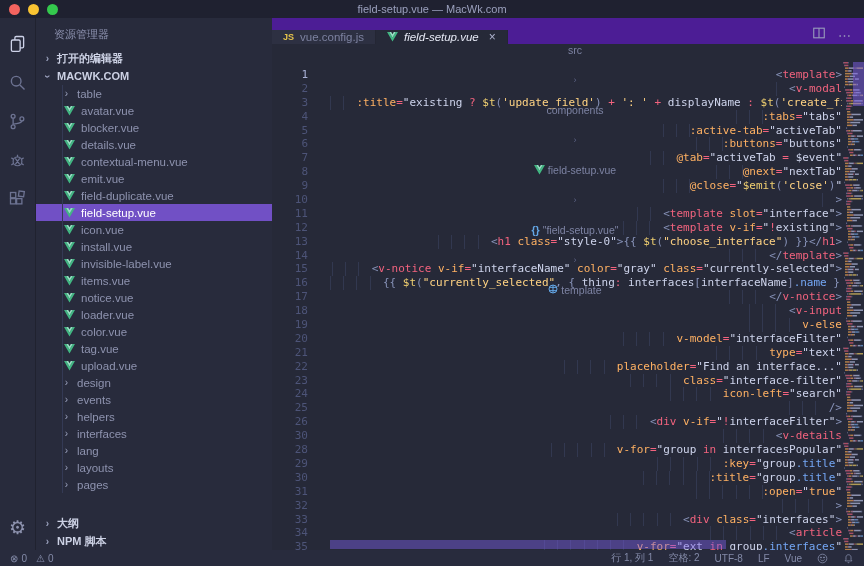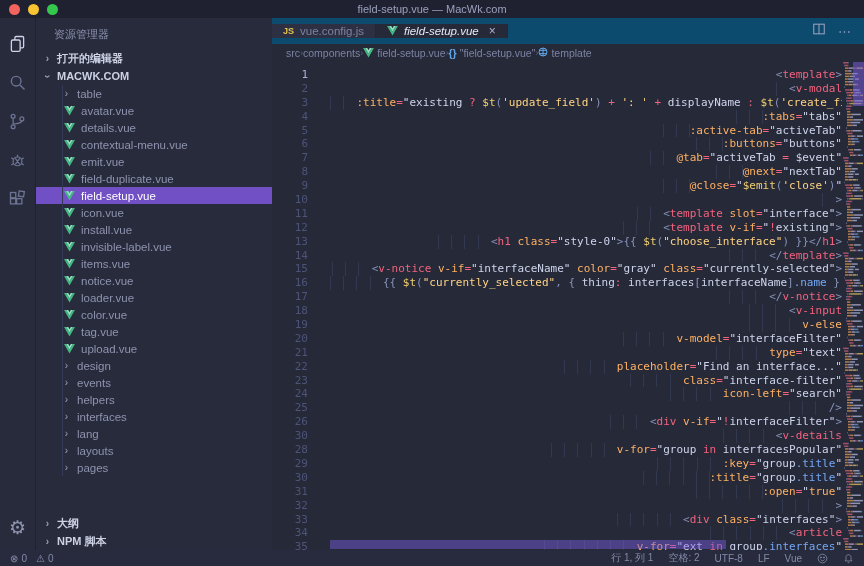--- a/index.html
+++ b/index.html
@@ -32,33 +32,33 @@
   .tree::before { content:''; position:absolute; left:26px; top:0; bottom:0; width:1px; background:#343a55; }
   .tree-item { display:flex; align-items:center; height:17px; padding-left:28px; gap:6px;
     color:#8e93af; font-size:11.5px; white-space:nowrap; }
   .tree-item.selected { background:#7150c5; color:#ffffff; }
   .tree-item .chev { margin-left:-2px; }
   .vue-ico svg { width:11px; height:10px; display:block; }
   .bottom-sections { margin-top:auto; }
 
   
   .editor-group { flex:1; min-width:0; display:flex; flex-direction:column; background:#262938; }
-  .tabbar { height:26px; background:#0c4a6e; display:flex; align-items:center; flex-shrink:0; }
+  .tabbar { height:26px; background:#4c1d95; display:flex; align-items:flex-end; flex-shrink:0; }
   .tab { display:flex; align-items:center; gap:6px; padding:0 11px; font-size:11.5px;
     color:#7d82a0; background:#2d3042; border-right:1px solid #242634; }
   .tab.active { background:#262938; color:#e6e9f5; }
   .tab.active .tab-label { font-style:italic; }
   .js-ico { color:#e5c44b; font-weight:bold; font-size:9px; }
   .tab-close { color:#aeb3cf; font-size:12px; margin-left:4px; }
   .tab-actions { margin-left:auto; display:flex; align-items:center; gap:12px; padding-right:12px; color:#9ca1bd; }
   .split-ico svg { width:14px; height:14px; }
   .more-ico { font-size:13px; letter-spacing:1px; }
 
   .breadcrumb { height:18px; display:flex; align-items:center; font-size:10.5px;
-    color:#7d83a3; gap:0; padding-left:14px; flex-shrink:0; white-space:nowrap; }
+    color:#7d83a3; gap:19px; padding-left:14px; flex-shrink:0; white-space:nowrap;flex-direction:column; }
   .bc-sep { color:#5d6384; font-size:9px; }
   .bc-item { display:flex; align-items:center; gap:3px; }
   .braces { color:#64a8e8; font-weight:bold; }
   .sym-ico svg { width:10px; height:10px; }
 
   .editor { position:relative; flex:1; display:flex; overflow:hidden; }
   .gutter { width:46px; flex-shrink:0; padding-top:6px; text-align:right;
     font:11px/13.9px "DejaVu Sans Mono", monospace; color:#4d5478; }
   .gutter .num { height:13.9px; padding-right:10px; }
   .gutter .num.active { color:#a9b1d6; }
@@ -156,20 +156,29 @@
           <span class="lbl">table</span>
         </div>
         <div class="tree-item">
           <span class="vue-ico">
             <svg viewBox="0 0 24 22">
               <path d="M0 0h4.8L12 12.3 19.2 0H24L12 21z" fill="#41b883"></path>
               <path d="M4.8 0h4.4L12 4.9 14.8 0h4.4L12 12.3z" fill="#94e2c2"></path>
             </svg>
           </span>
           <span class="lbl">avatar.vue</span>
+        </div>
+        <div class="tree-item">
+          <span class="vue-ico">
+            <svg viewBox="0 0 24 22">
+              <path d="M0 0h4.8L12 12.3 19.2 0H24L12 21z" fill="#41b883"></path>
+              <path d="M4.8 0h4.4L12 4.9 14.8 0h4.4L12 12.3z" fill="#94e2c2"></path>
+            </svg>
+          </span>
+          <span class="lbl">blocker.vue</span>
         </div>
         <div class="tree-item">
           <span class="vue-ico">
             <svg viewBox="0 0 24 22">
               <path d="M0 0h4.8L12 12.3 19.2 0H24L12 21z" fill="#41b883"></path>
               <path d="M4.8 0h4.4L12 4.9 14.8 0h4.4L12 12.3z" fill="#94e2c2"></path>
             </svg>
           </span>
           <span class="lbl">details.vue</span>
         </div>

